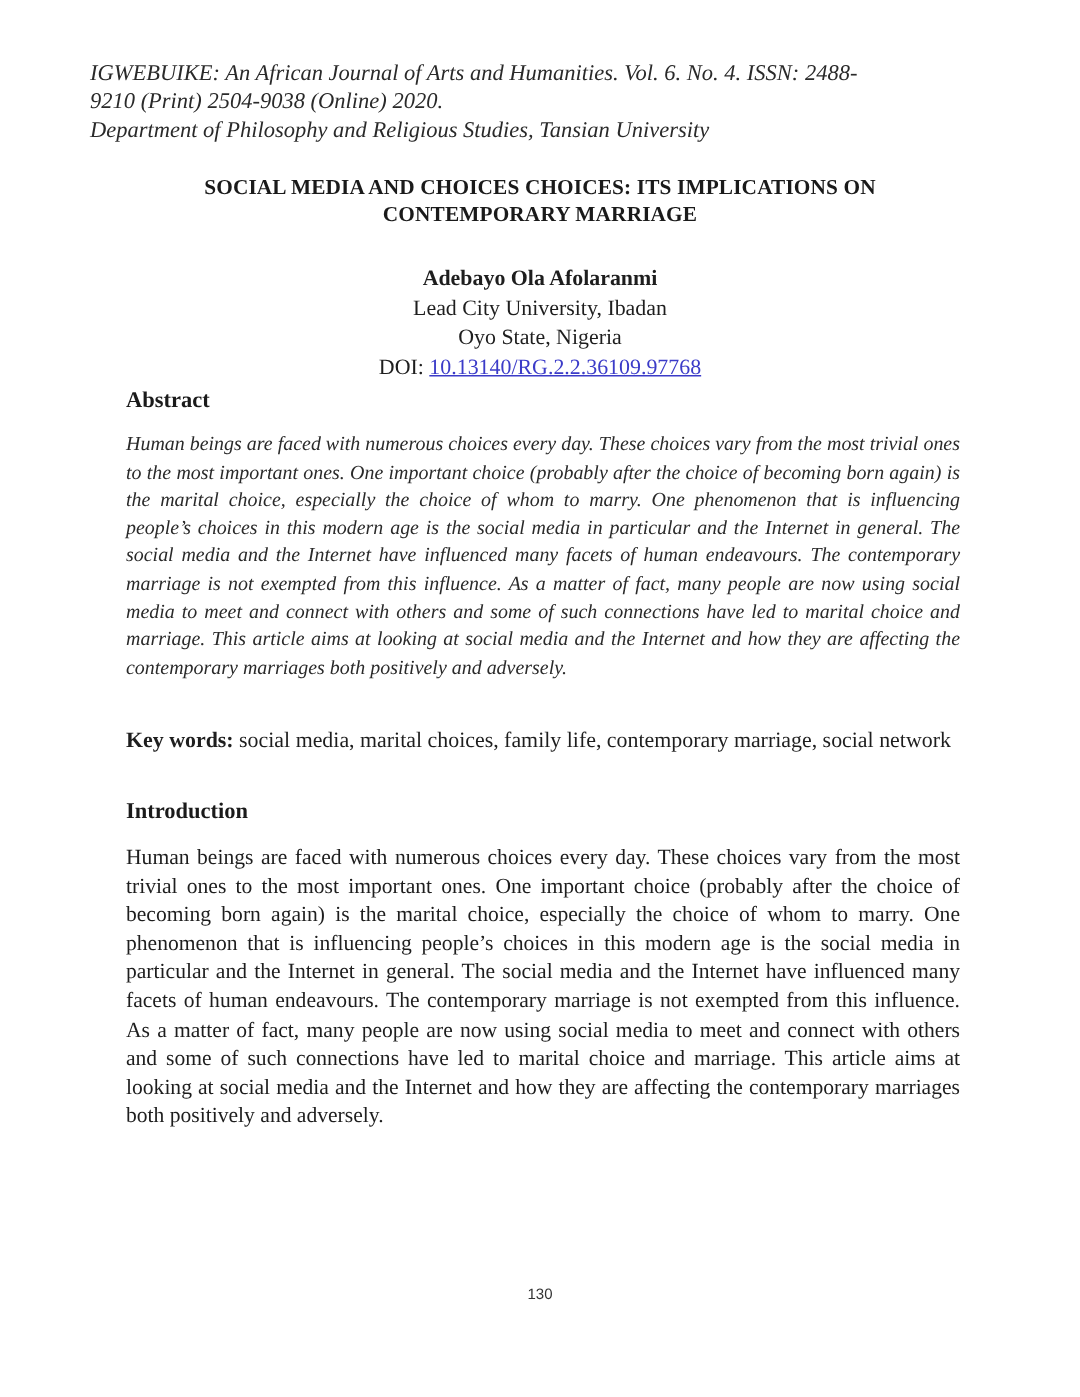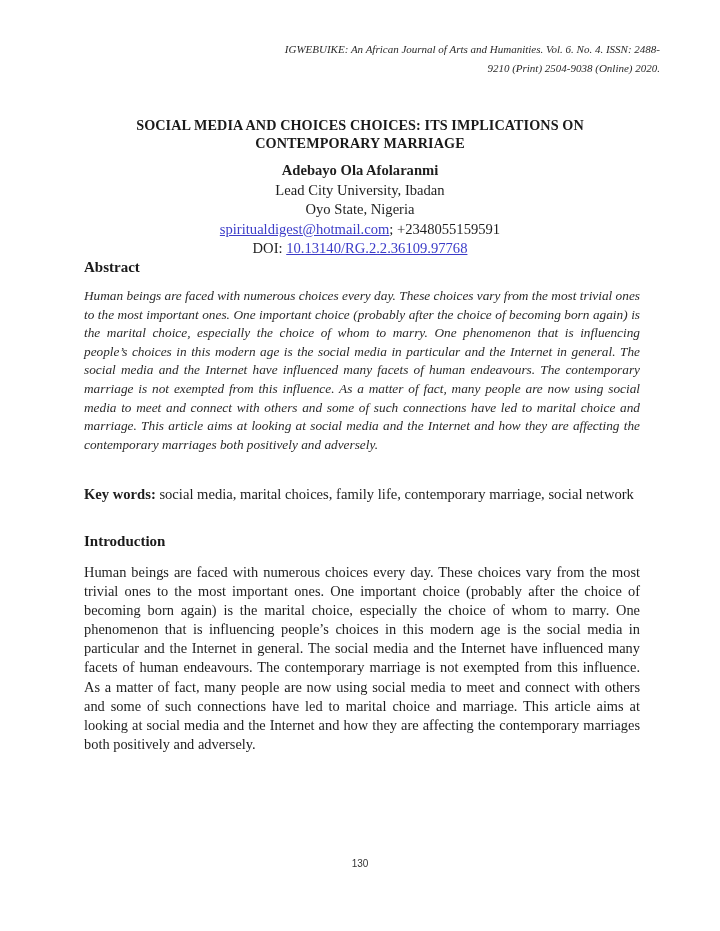--- a/index.html
+++ b/index.html
@@ -17,43 +17,43 @@
     }
     .page {
       position: absolute;
       left: 0; top: 0;
       width: 720px; height: 931px;
     }
     .journal-header {
       position: absolute;
       left: 60px; top: 40px;
       width: 600px;
-      text-align: right;
+      text-align: left;
       font-family: "Liberation Serif", serif;
       font-style: italic;
-      font-size: 11px;
+      font-size: 15px;
       line-height: 19px;
       color: #2a2a2a;
     }
     .journal-header div { white-space: nowrap; }
     .title {
       position: absolute;
       left: 60px; top: 116px;
       width: 600px;
       text-align: center;
       font-family: "Liberation Serif", serif;
       font-weight: bold;
       font-size: 14.2px;
       line-height: 18px;
       letter-spacing: 0.1px;
       color: #1a1a1a;
     }
     .author-block {
       position: absolute;
-      left: 60px; top: 161px;
+      left: 60px; top: 177px;
       width: 600px;
       text-align: center;
       font-family: "Liberation Serif", serif;
       font-size: 14.6px;
       line-height: 19.5px;
       color: #1e1e1e;
     }
     .author-name { font-weight: bold; }
     .link {
       color: #3b3bc8;
@@ -111,32 +111,32 @@
     }
   </style>
 </head>
 <body>
 
 <div class="page">
 
   <div class="journal-header">
     <div>IGWEBUIKE: An African Journal of Arts and Humanities. Vol. 6. No. 4. ISSN: 2488-</div>
     <div>9210 (Print) 2504-9038 (Online) 2020.</div>
+    <div>Department of Philosophy and Religious Studies, Tansian University</div>
   </div>
 
   <div class="title">
     <div>SOCIAL MEDIA AND CHOICES CHOICES: ITS IMPLICATIONS ON</div>
     <div>CONTEMPORARY MARRIAGE</div>
   </div>
 
   <div class="author-block">
     <div class="author-name">Adebayo Ola Afolaranmi</div>
     <div>Lead City University, Ibadan</div>
     <div>Oyo State, Nigeria</div>
-    <div><span class="link">spiritualdigest@hotmail.com</span><span>; +2348055159591</span></div>
     <div><span>DOI: </span><span class="link">10.13140/RG.2.2.36109.97768</span></div>
   </div>
 
   <div class="section-heading" style="top:258px;">Abstract</div>
 
   <div class="abstract-text">Human beings are faced with numerous choices every day. These choices vary from the most trivial ones to the most important ones. One important choice (probably after the choice of becoming born again) is the marital choice, especially the choice of whom to marry. One phenomenon that is influencing people’s choices in this modern age is the social media in particular and the Internet in general. The social media and the Internet have influenced many facets of human endeavours. The contemporary marriage is not exempted from this influence. As a matter of fact, many people are now using social media to meet and connect with others and some of such connections have led to marital choice and marriage. This article aims at looking at social media and the Internet and how they are affecting the contemporary marriages both positively and adversely.</div>
 
   <div class="keywords"><span class="kw-label">Key words:</span><span> social media, marital choices, family life, contemporary marriage, social network</span></div>
 
   <div class="section-heading" style="top:532px;">Introduction</div>

